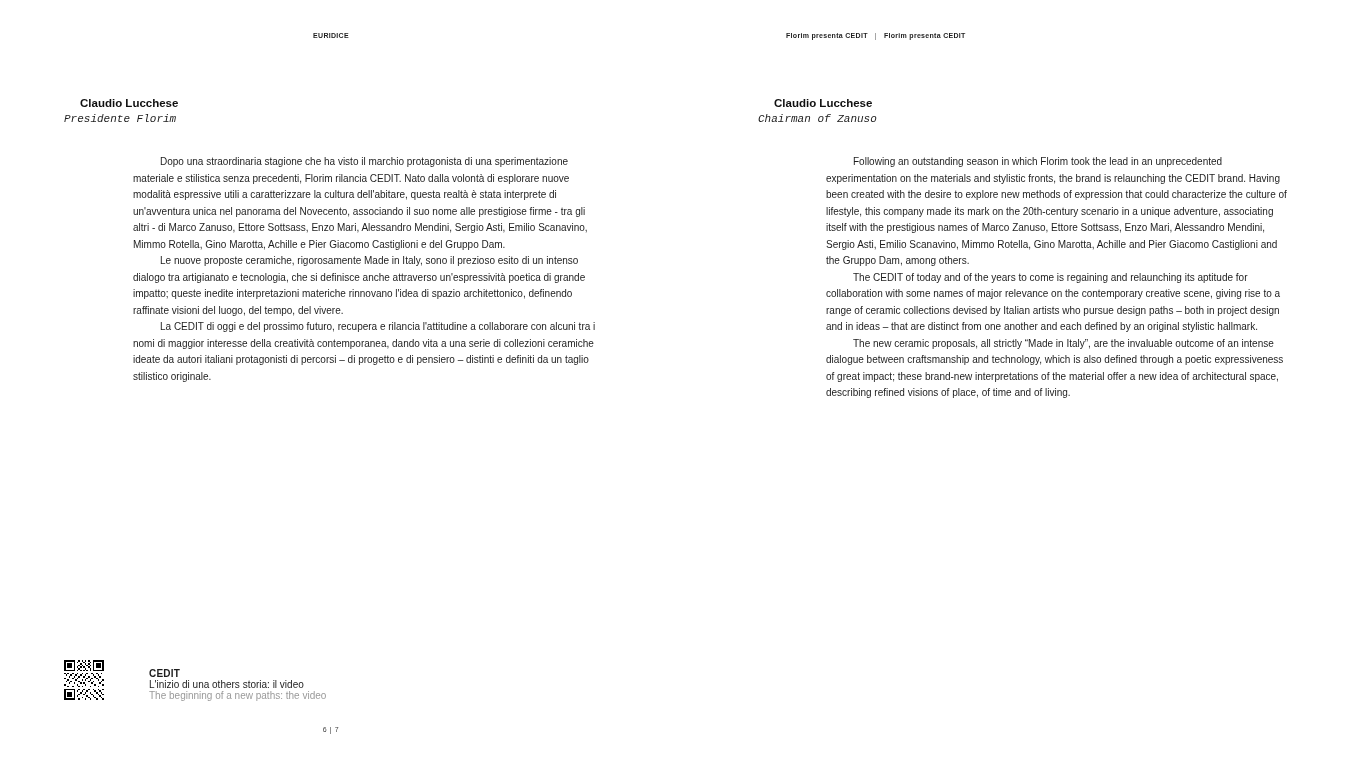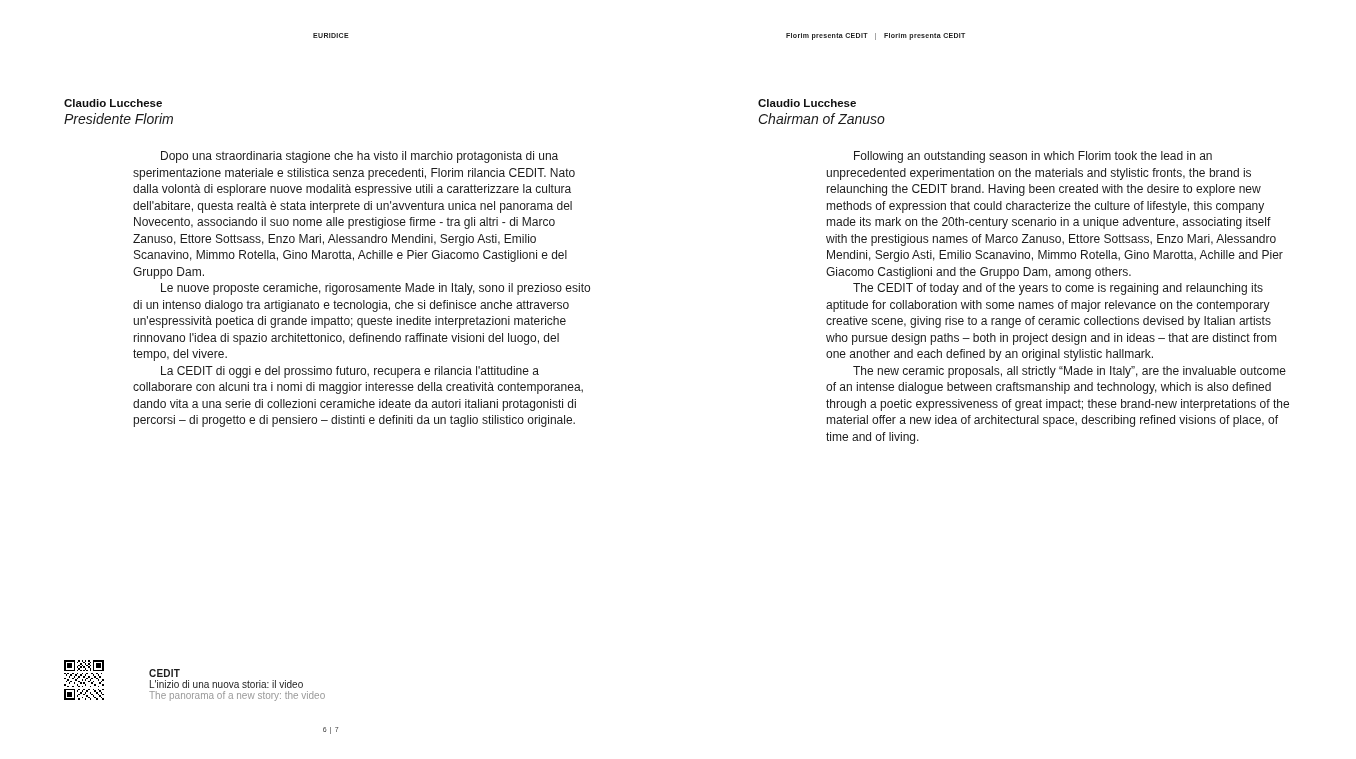--- a/index.html
+++ b/index.html
@@ -23,28 +23,28 @@
     white-space:nowrap;
   }
   .rh-left  { left:331px; transform:translateX(-50%); }
   .rh-right { left:786px; }
   .rh-sep   { margin:0 7px; font-weight:400; color:#666; }
 
   
   .author-block { line-height:16px; }
   .author-left  { top:95px;  left:64px; }
   .author-right { top:95px;  left:758px; }
-  .author-name  { font-size:11.5px; font-weight:700; color:#101010; }
-  .author-role  { font-size:14px; font-style:italic; color:#1c1c1c; }
+  .author-name  { font-size:11.5px; font-weight:700; color:#101010;margin-left:16px; }
+  .author-role  { font-size:11px; font-style:italic; color:#1c1c1c;font-family:Liberation Mono, monospace; }
 
   
   .body-col {
-    top:148px;
+    top:154px;
     width:464px;
-    font-size:12px;
+    font-size:10px;
     line-height:16.5px;
     color:#1d1d1d;
     text-align:left;
   }
   .body-left  { left:133px; }
   .body-right { left:826px; width:466px; }
   .body-col p { text-indent:27px; margin:0; }
 
   
   .qr-code { top:660px; left:64px; width:40px; height:40px; }
@@ -93,22 +93,22 @@
             <rect x="1" y="19" width="5" height="5" fill="#fff"></rect>
             <rect x="2" y="20" width="3" height="3"></rect>
 
           <path d="M9 0h1v1H9zM11 0h1v1h-1zM13 0h1v1h-1zM15 0h1v1h-1zM8 1h1v1H8zM12 1h1v1h-1zM16 1h1v1h-1zM10 2h1v1h-1zM13 2h1v1h-1zM15 2h1v1h-1zM9 3h1v1H9zM11 3h1v1h-1zM14 3h1v1h-1zM16 3h1v1h-1zM8 4h1v1H8zM10 4h1v1h-1zM12 4h1v1h-1zM15 4h1v1h-1zM9 5h1v1H9zM13 5h1v1h-1zM16 5h1v1h-1zM8 6h1v1H8zM10 6h1v1h-1zM12 6h1v1h-1zM14 6h1v1h-1zM16 6h1v1h-1zM0 8h1v1H0zM2 8h1v1H2zM5 8h1v1H5zM8 8h1v1H8zM11 8h1v1h-1zM14 8h1v1h-1zM17 8h1v1h-1zM20 8h1v1h-1zM23 8h1v1h-1zM1 9h1v1H1zM4 9h1v1H4zM7 9h1v1H7zM10 9h1v1h-1zM13 9h1v1h-1zM18 9h1v1h-1zM21 9h1v1h-1zM3 10h1v1H3zM6 10h1v1H6zM9 10h1v1H9zM12 10h1v1h-1zM15 10h1v1h-1zM19 10h1v1h-1zM22 10h1v1h-1zM0 11h1v1H0zM5 11h1v1H5zM8 11h1v1H8zM14 11h1v1h-1zM17 11h1v1h-1zM20 11h1v1h-1zM2 12h1v1H2zM7 12h1v1H7zM11 12h1v1h-1zM13 12h1v1h-1zM16 12h1v1h-1zM21 12h1v1h-1zM24 12h1v1h-1zM1 13h1v1H1zM4 13h1v1H4zM9 13h1v1H9zM15 13h1v1h-1zM18 13h1v1h-1zM23 13h1v1h-1zM3 14h1v1H3zM6 14h1v1H6zM10 14h1v1h-1zM12 14h1v1h-1zM17 14h1v1h-1zM22 14h1v1h-1zM0 15h1v1H0zM8 15h1v1H8zM13 15h1v1h-1zM19 15h1v1h-1zM24 15h1v1h-1zM2 16h1v1H2zM5 16h1v1H5zM9 16h1v1H9zM11 16h1v1h-1zM16 16h1v1h-1zM21 16h1v1h-1zM9 18h1v1H9zM12 18h1v1h-1zM15 18h1v1h-1zM18 18h1v1h-1zM21 18h1v1h-1zM24 18h1v1h-1zM8 19h1v1H8zM11 19h1v1h-1zM14 19h1v1h-1zM19 19h1v1h-1zM22 19h1v1h-1zM10 20h1v1h-1zM13 20h1v1h-1zM16 20h1v1h-1zM20 20h1v1h-1zM23 20h1v1h-1zM9 21h1v1H9zM12 21h1v1h-1zM17 21h1v1h-1zM21 21h1v1h-1zM24 21h1v1h-1zM8 22h1v1H8zM14 22h1v1h-1zM18 22h1v1h-1zM22 22h1v1h-1zM11 23h1v1h-1zM15 23h1v1h-1zM19 23h1v1h-1zM23 23h1v1h-1zM9 24h1v1H9zM13 24h1v1h-1zM16 24h1v1h-1zM20 24h1v1h-1zM24 24h1v1h-1z"></path>
         </g>
       </svg>
     </div>
 
     <div class="abs caption">
       <div class="caption-title">CEDIT</div>
-      <div class="caption-it">L'inizio di una nuova storia: il video</div>
-      <div class="caption-en">The panorama of a new story: the video</div>
+      <div class="caption-it">L'inizio di una others storia: il video</div>
+      <div class="caption-en">The beginning of a new paths: the video</div>
     </div>
 
     <div class="abs folio">6 | 7</div>
   </section>
 
   <section>
 
     <div class="abs running-head rh-right">
       <span>Florim presenta CEDIT</span><span class="rh-sep">|</span><span>Florim presenta CEDIT</span>
     </div>

